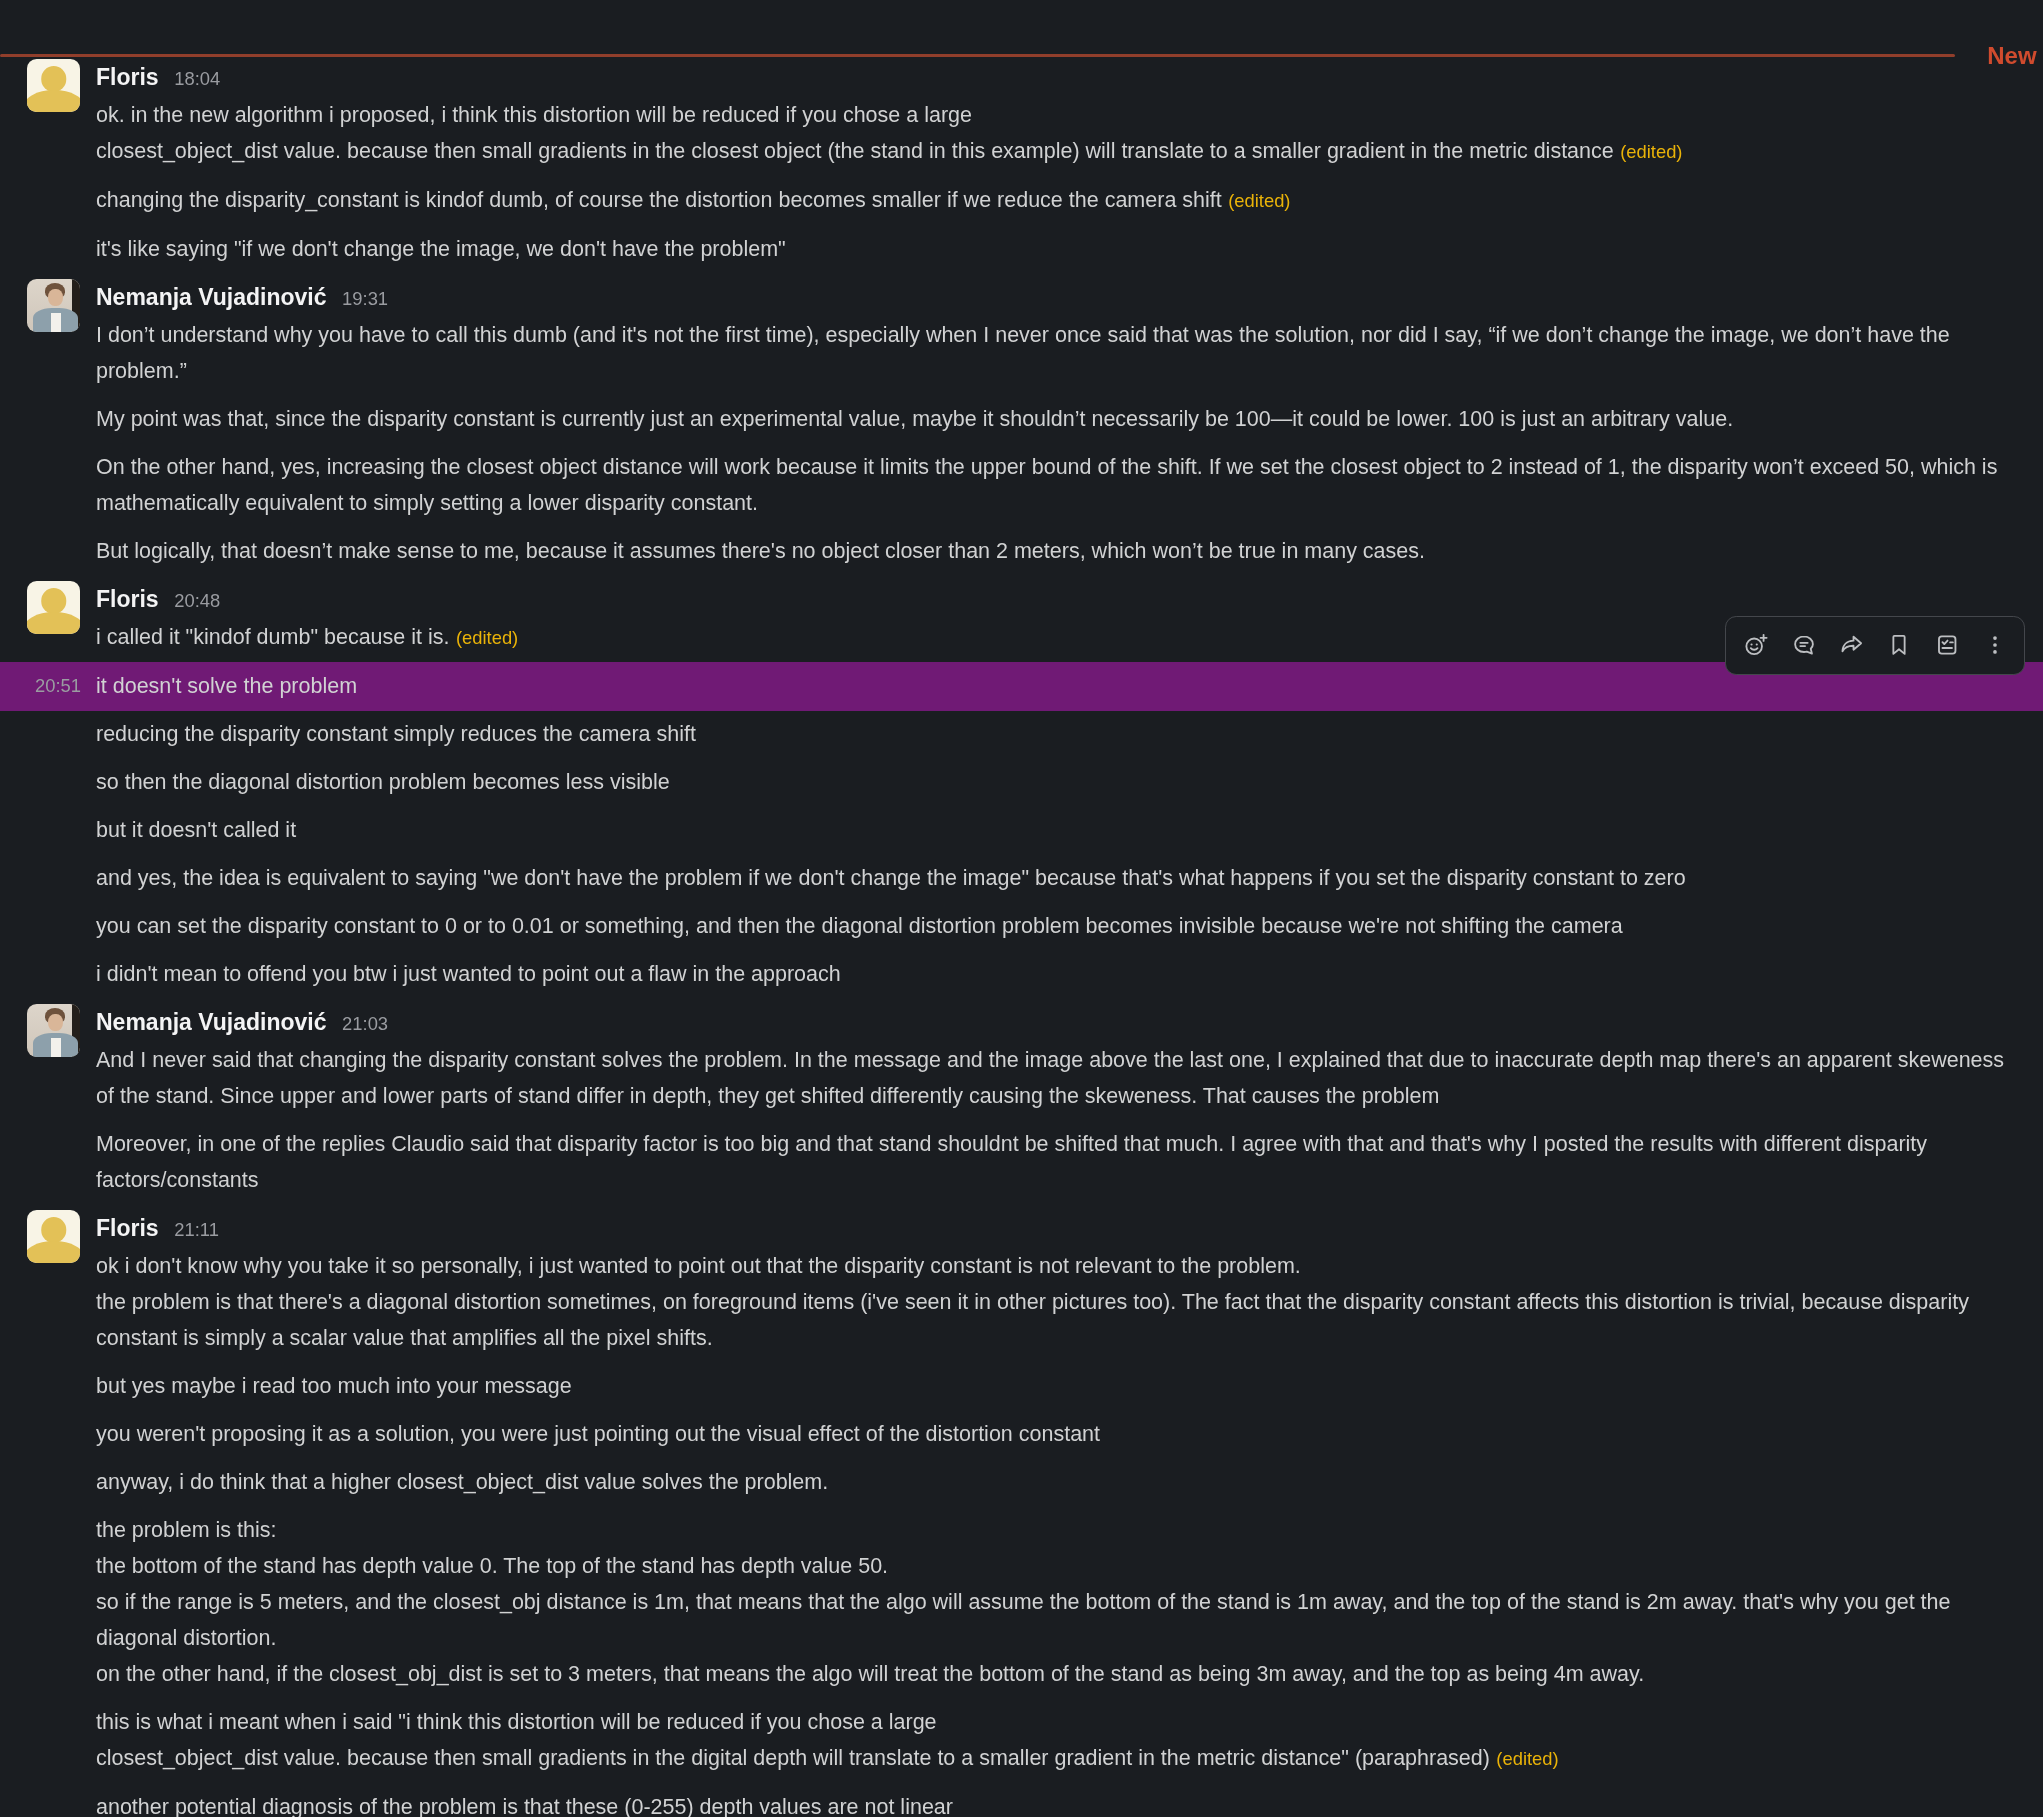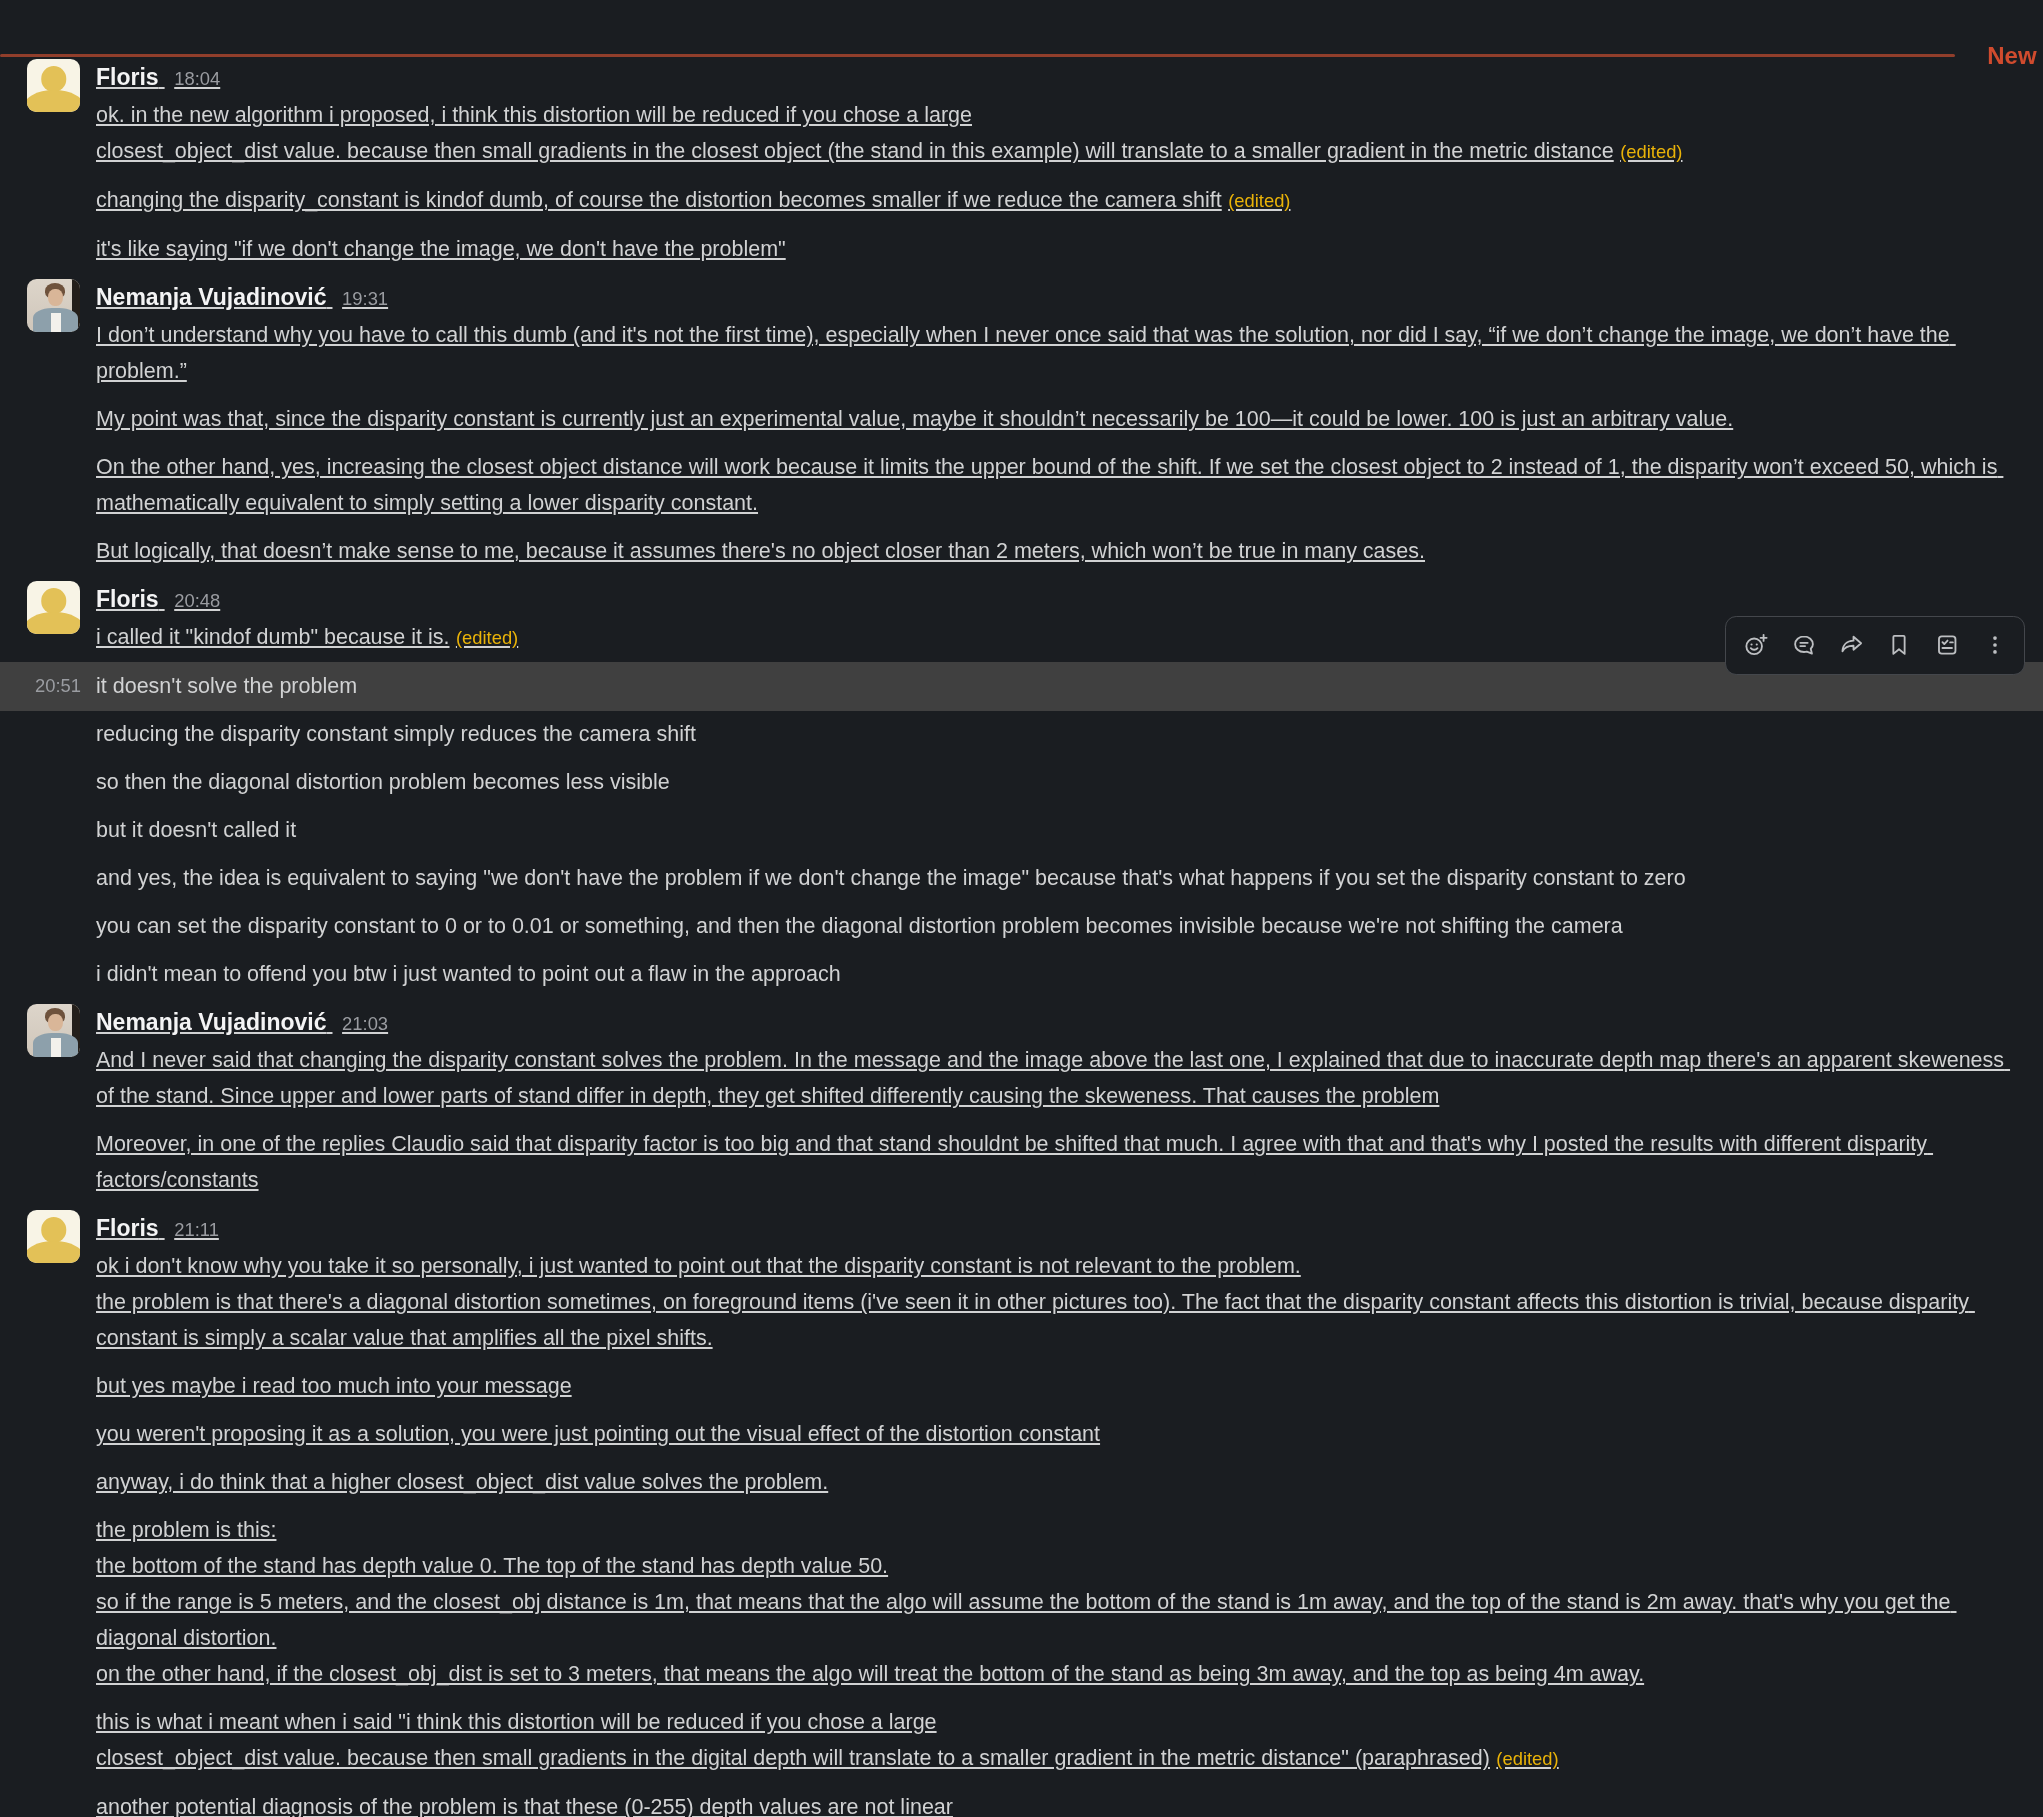--- a/index.html
+++ b/index.html
@@ -8,30 +8,30 @@
     background:#1a1d21; color:#d1d2d3;
     font-family:"Liberation Sans", sans-serif; font-size:21.5px;
   }
   
   .divider { position:relative; height:11.2px;margin-top:48px; }
   .divider-line { position:absolute; left:0; right:88px; top:6.4px; height:2.4px; background:#913e2b; border-radius:1.6px; }
   .divider-label { position:absolute; right:6.4px; top:-5.6px; font-weight:bold; font-size:24px; color:#d04b2e; }
   
   .msg { display:flex; align-items:flex-start; padding:0 22.3px 0 27px; }
   .avatar { width:53px; height:53px; border-radius:9.6px; margin-right:16px; flex:none; position:relative; overflow:hidden; cursor:pointer; }
-  .content { flex:1; min-width:0;text-decoration:underline; }
+  .content { flex:1; min-width:0; }
   .header { line-height:36px; white-space:nowrap; }
   .name { font-weight:bold; font-size:23px; color:#f4f4f5; cursor:pointer; }
   .time { font-size:18.4px; color:#9a9ca1; margin-left:9.6px; cursor:pointer; }
   .para { margin:0 0 12px; line-height:36px; }
   .txt { white-space:pre-wrap; }
   .edited { font-size:18.4px; color:#eab308; margin-left:6.4px; }
   
   .row { position:relative; padding:0 22.3px 0 96px; line-height:36px; margin-bottom:12px; }
-  .row.hovered { background:#404040; padding-top:6.4px; padding-bottom:6.4px; margin-top:-6.4px; margin-bottom:5.6px; }
+  .row.hovered { background:#701a75; padding-top:6.4px; padding-bottom:6.4px; margin-top:-6.4px; margin-bottom:5.6px; }
   .gutter-time { position:absolute; left:0; top:50%; transform:translateY(-50%); width:81px; text-align:right; font-size:18.4px; color:#9a9ca1; }
   
   .hover-toolbar {
     position:absolute; top:-46px; right:17.6px; z-index:5;
     display:flex; align-items:center; gap:4.8px;
     background:#1a1d21; border:0.8px solid #44474c; border-radius:11.2px; padding:7.2px 8px;
   }
   .tb-btn { width:43px; height:43px; border:none; background:transparent; color:#bdbfc2;
     border-radius:8px; display:flex; align-items:center; justify-content:center; padding:0; cursor:pointer; }
   .tb-btn svg { width:26px; height:26px; }

